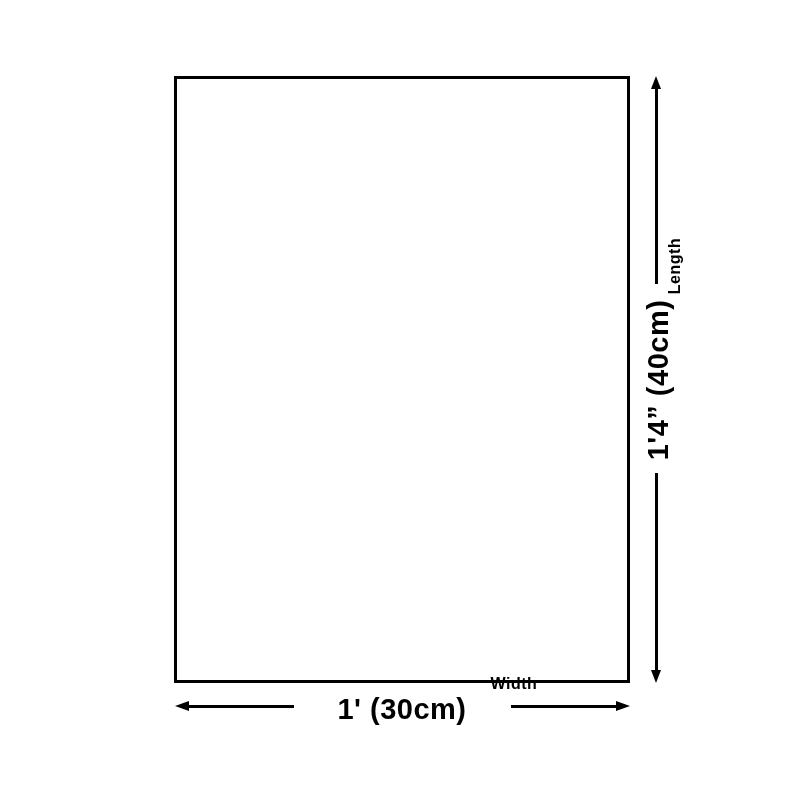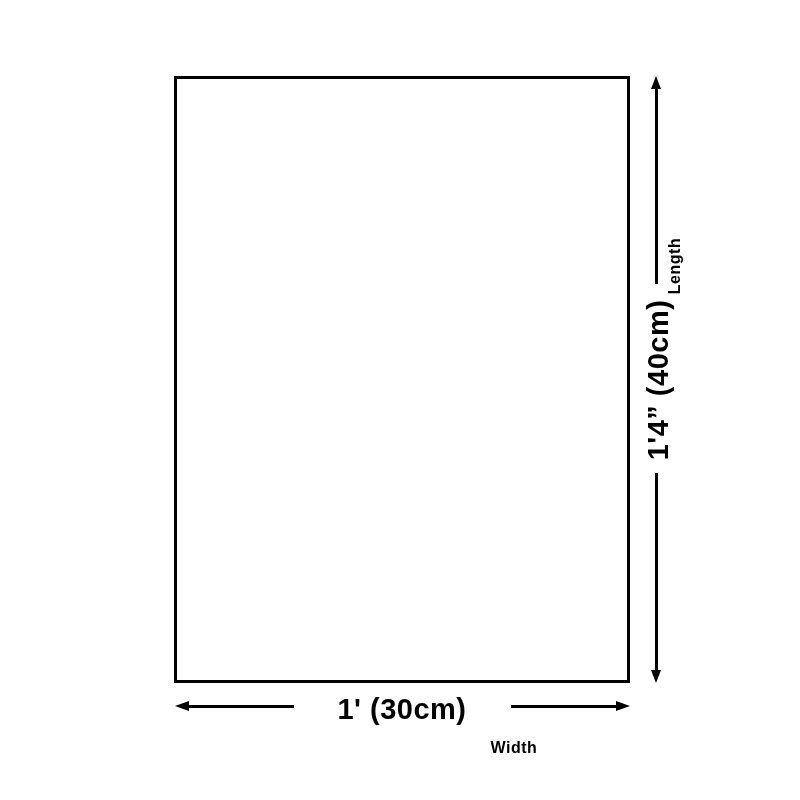--- a/index.html
+++ b/index.html
@@ -89,21 +89,21 @@
     white-space: nowrap;
     line-height: 1;
     letter-spacing: 0.5px;
   }
   .center { transform: translate(-50%, -50%); }
   .rot-ccw { transform: translate(-50%, -50%) rotate(-90deg); }
 
   #len-value { left: 658px; top: 380px; }
   #len-label { left: 675px; top: 266px; }
   #wid-value { left: 402px; top: 709px; text-align: right; }
-  #wid-label { left: 514px; top: 748px; }
+  #wid-label { left: 514px; top: 684px; }
 </style>
 </head>
 <body>
 
 <div class="canvas" style="--ink: #000000; --bg: #ffffff;">
 
   <div class="outline-rect"></div>
 
   <div>
     <div class="arrowhead up"></div>

